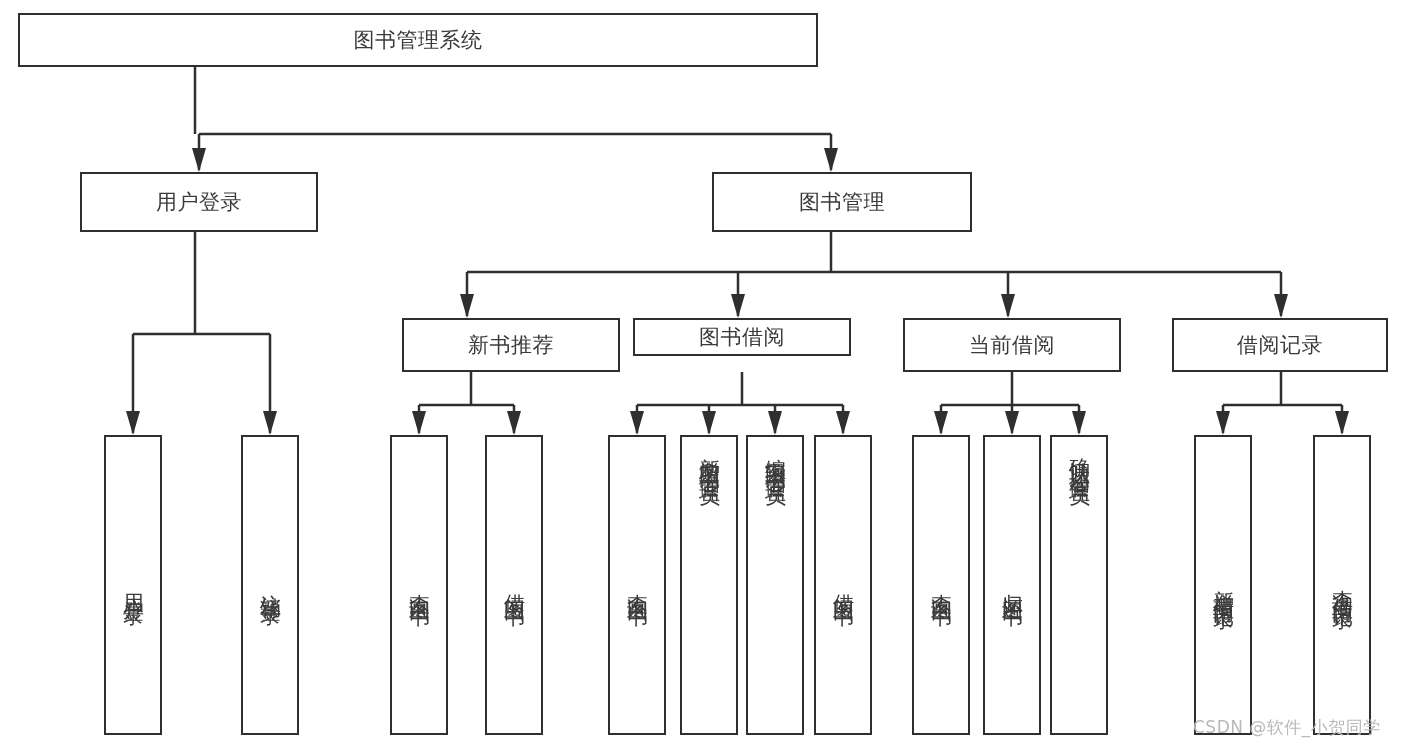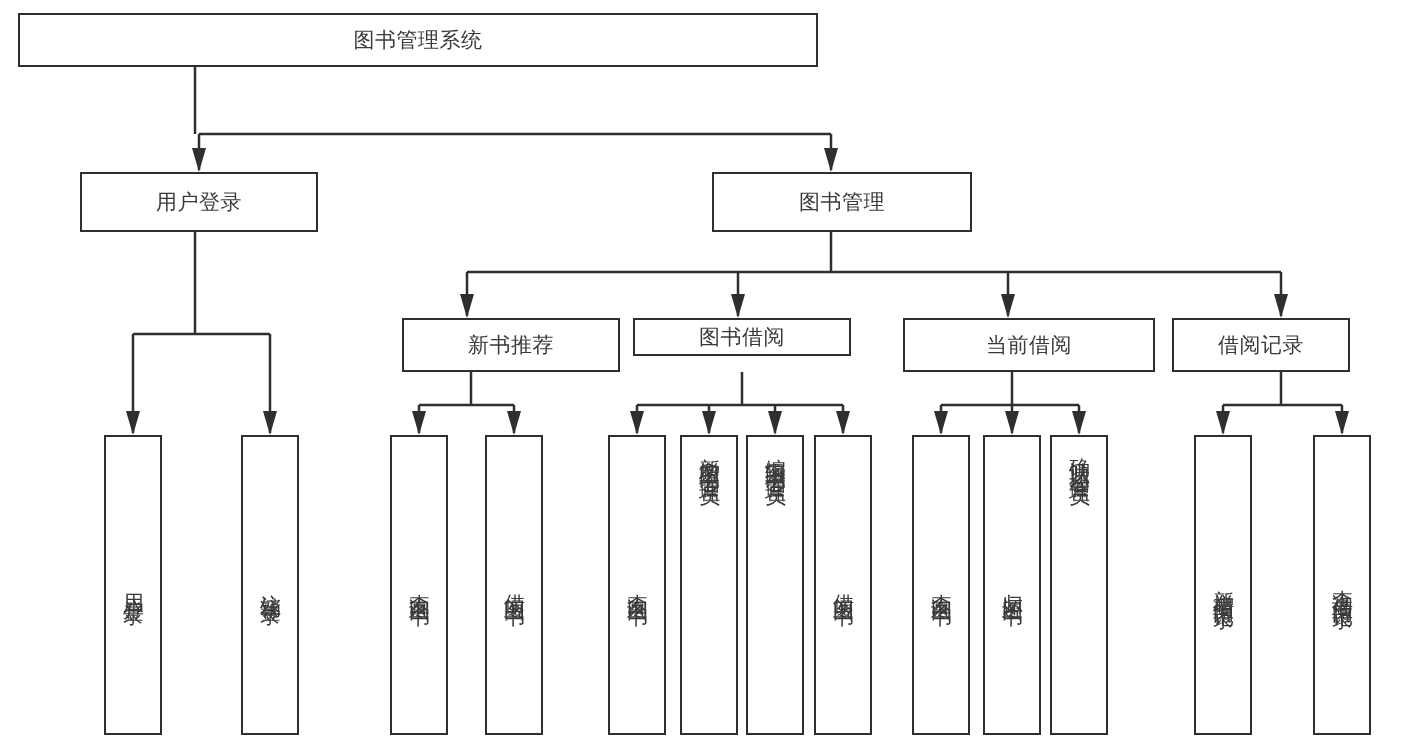--- a/index.html
+++ b/index.html
@@ -140,24 +140,24 @@
       </div>
       <div class="node-box" style="left: 712px; top: 172px; width: 260px; height: 60px;">
         <span class="node-label">图书管理</span>
       </div>
       <div class="node-box" style="left: 362px; top: 318px; width: 218px; height: 54px; margin-left: 40px;">
         <span class="node-label">新书推荐</span>
       </div>
       <div class="node-box" style="left: 633px; top: 318px; width: 218px; height: 38px;">
         <span class="node-label">图书借阅</span>
       </div>
-      <div class="node-box" style="left: 903px; top: 318px; width: 252px; height: 54px;">
+      <div class="node-box" style="left: 903px; top: 318px; width: 218px; height: 54px;">
         <span class="node-label">当前借阅</span>
       </div>
-      <div class="node-box" style="left: 1172px; top: 318px; width: 178px; height: 54px;">
+      <div class="node-box" style="left: 1172px; top: 318px; width: 216px; height: 54px;">
         <span class="node-label">借阅记录</span>
       </div>
       <div class="node-box vertical" style="left: 104px; top: 435px; width: 58px; height: 300px;">
         <span class="node-label">用户登录</span>
       </div>
       <div class="node-box vertical" style="left: 241px; top: 435px; width: 58px; height: 300px;">
         <span class="node-label">注销登录</span>
       </div>
       <div class="node-box vertical" style="left: 390px; top: 435px; width: 58px; height: 300px;">
         <span class="node-label">查询图书</span>
@@ -187,13 +187,14 @@
         <span class="node-label">确认归还（管理员）</span>
       </div>
       <div class="node-box vertical" style="left: 1194px; top: 435px; width: 58px; height: 300px;">
         <span class="node-label">新增借阅记录</span>
       </div>
       <div class="node-box vertical" style="left: 1313px; top: 435px; width: 58px; height: 300px;">
         <span class="node-label">查询借阅记录</span>
       </div>
     </div>
 
+  <div class="watermark" style="left: 1193px; top: 716px; color: rgb(185, 185, 185);">CSDN @软件_小贺同学</div>
 </div>
 
 </body></html>

